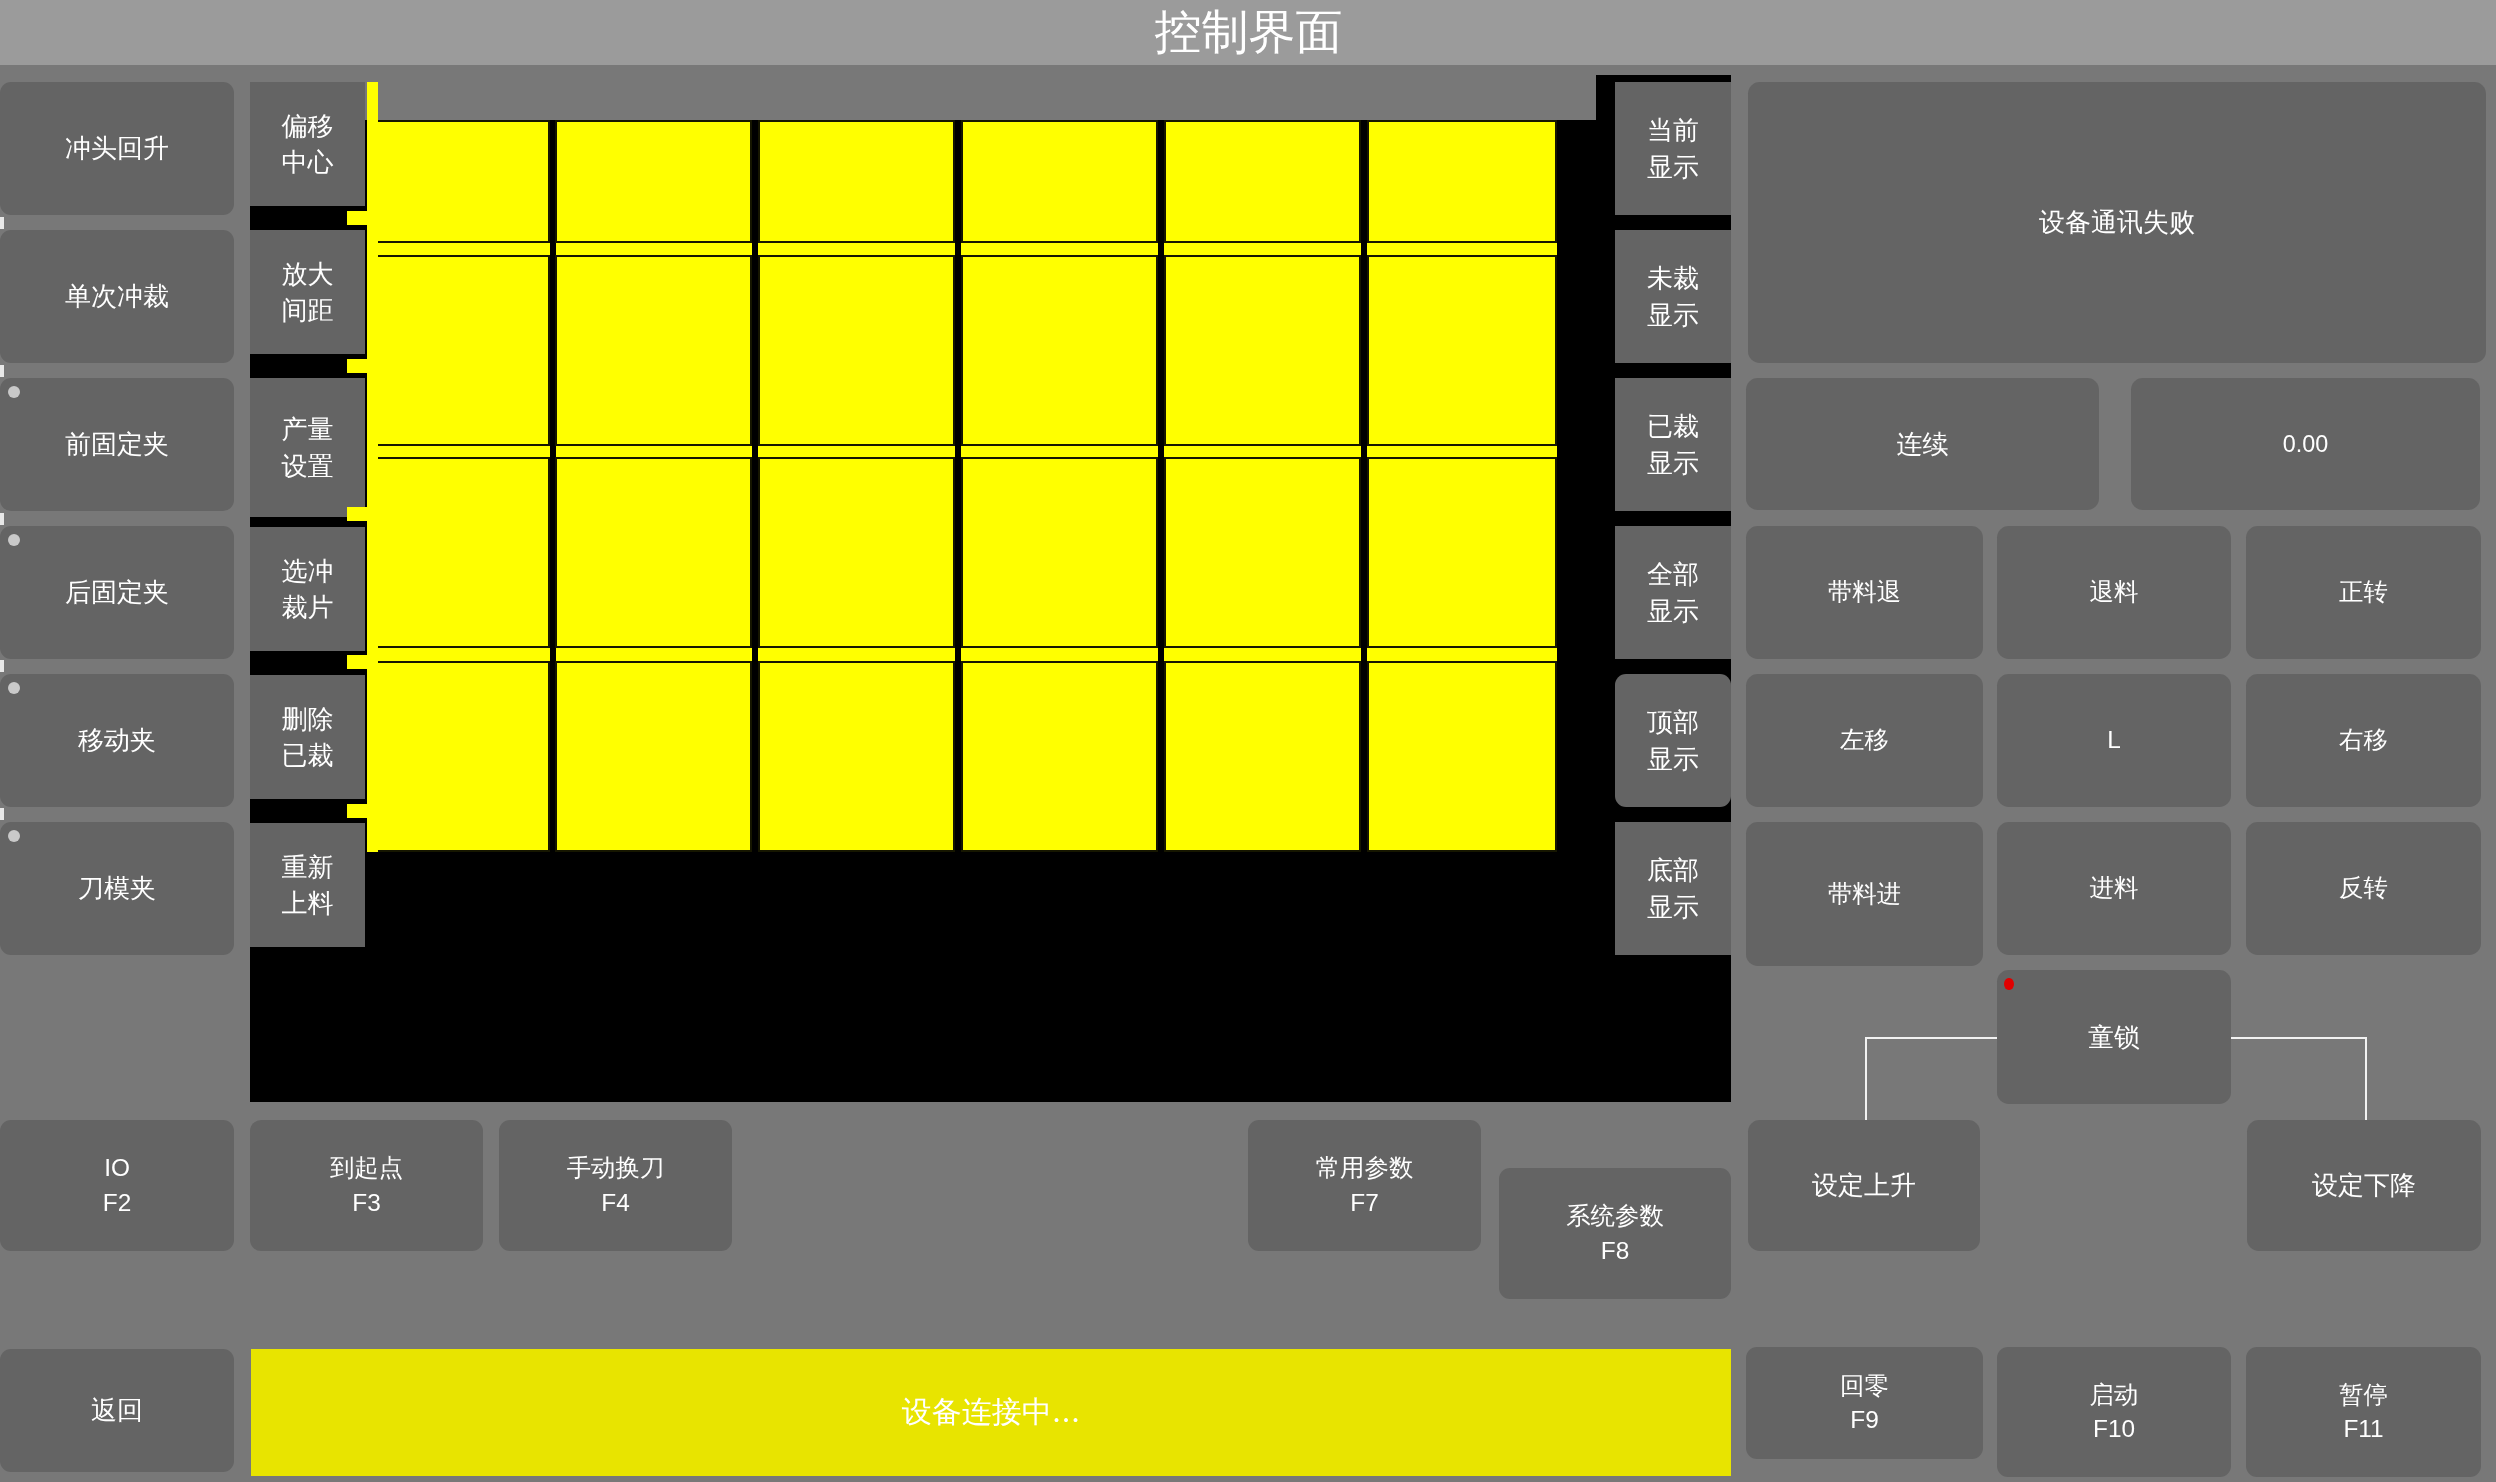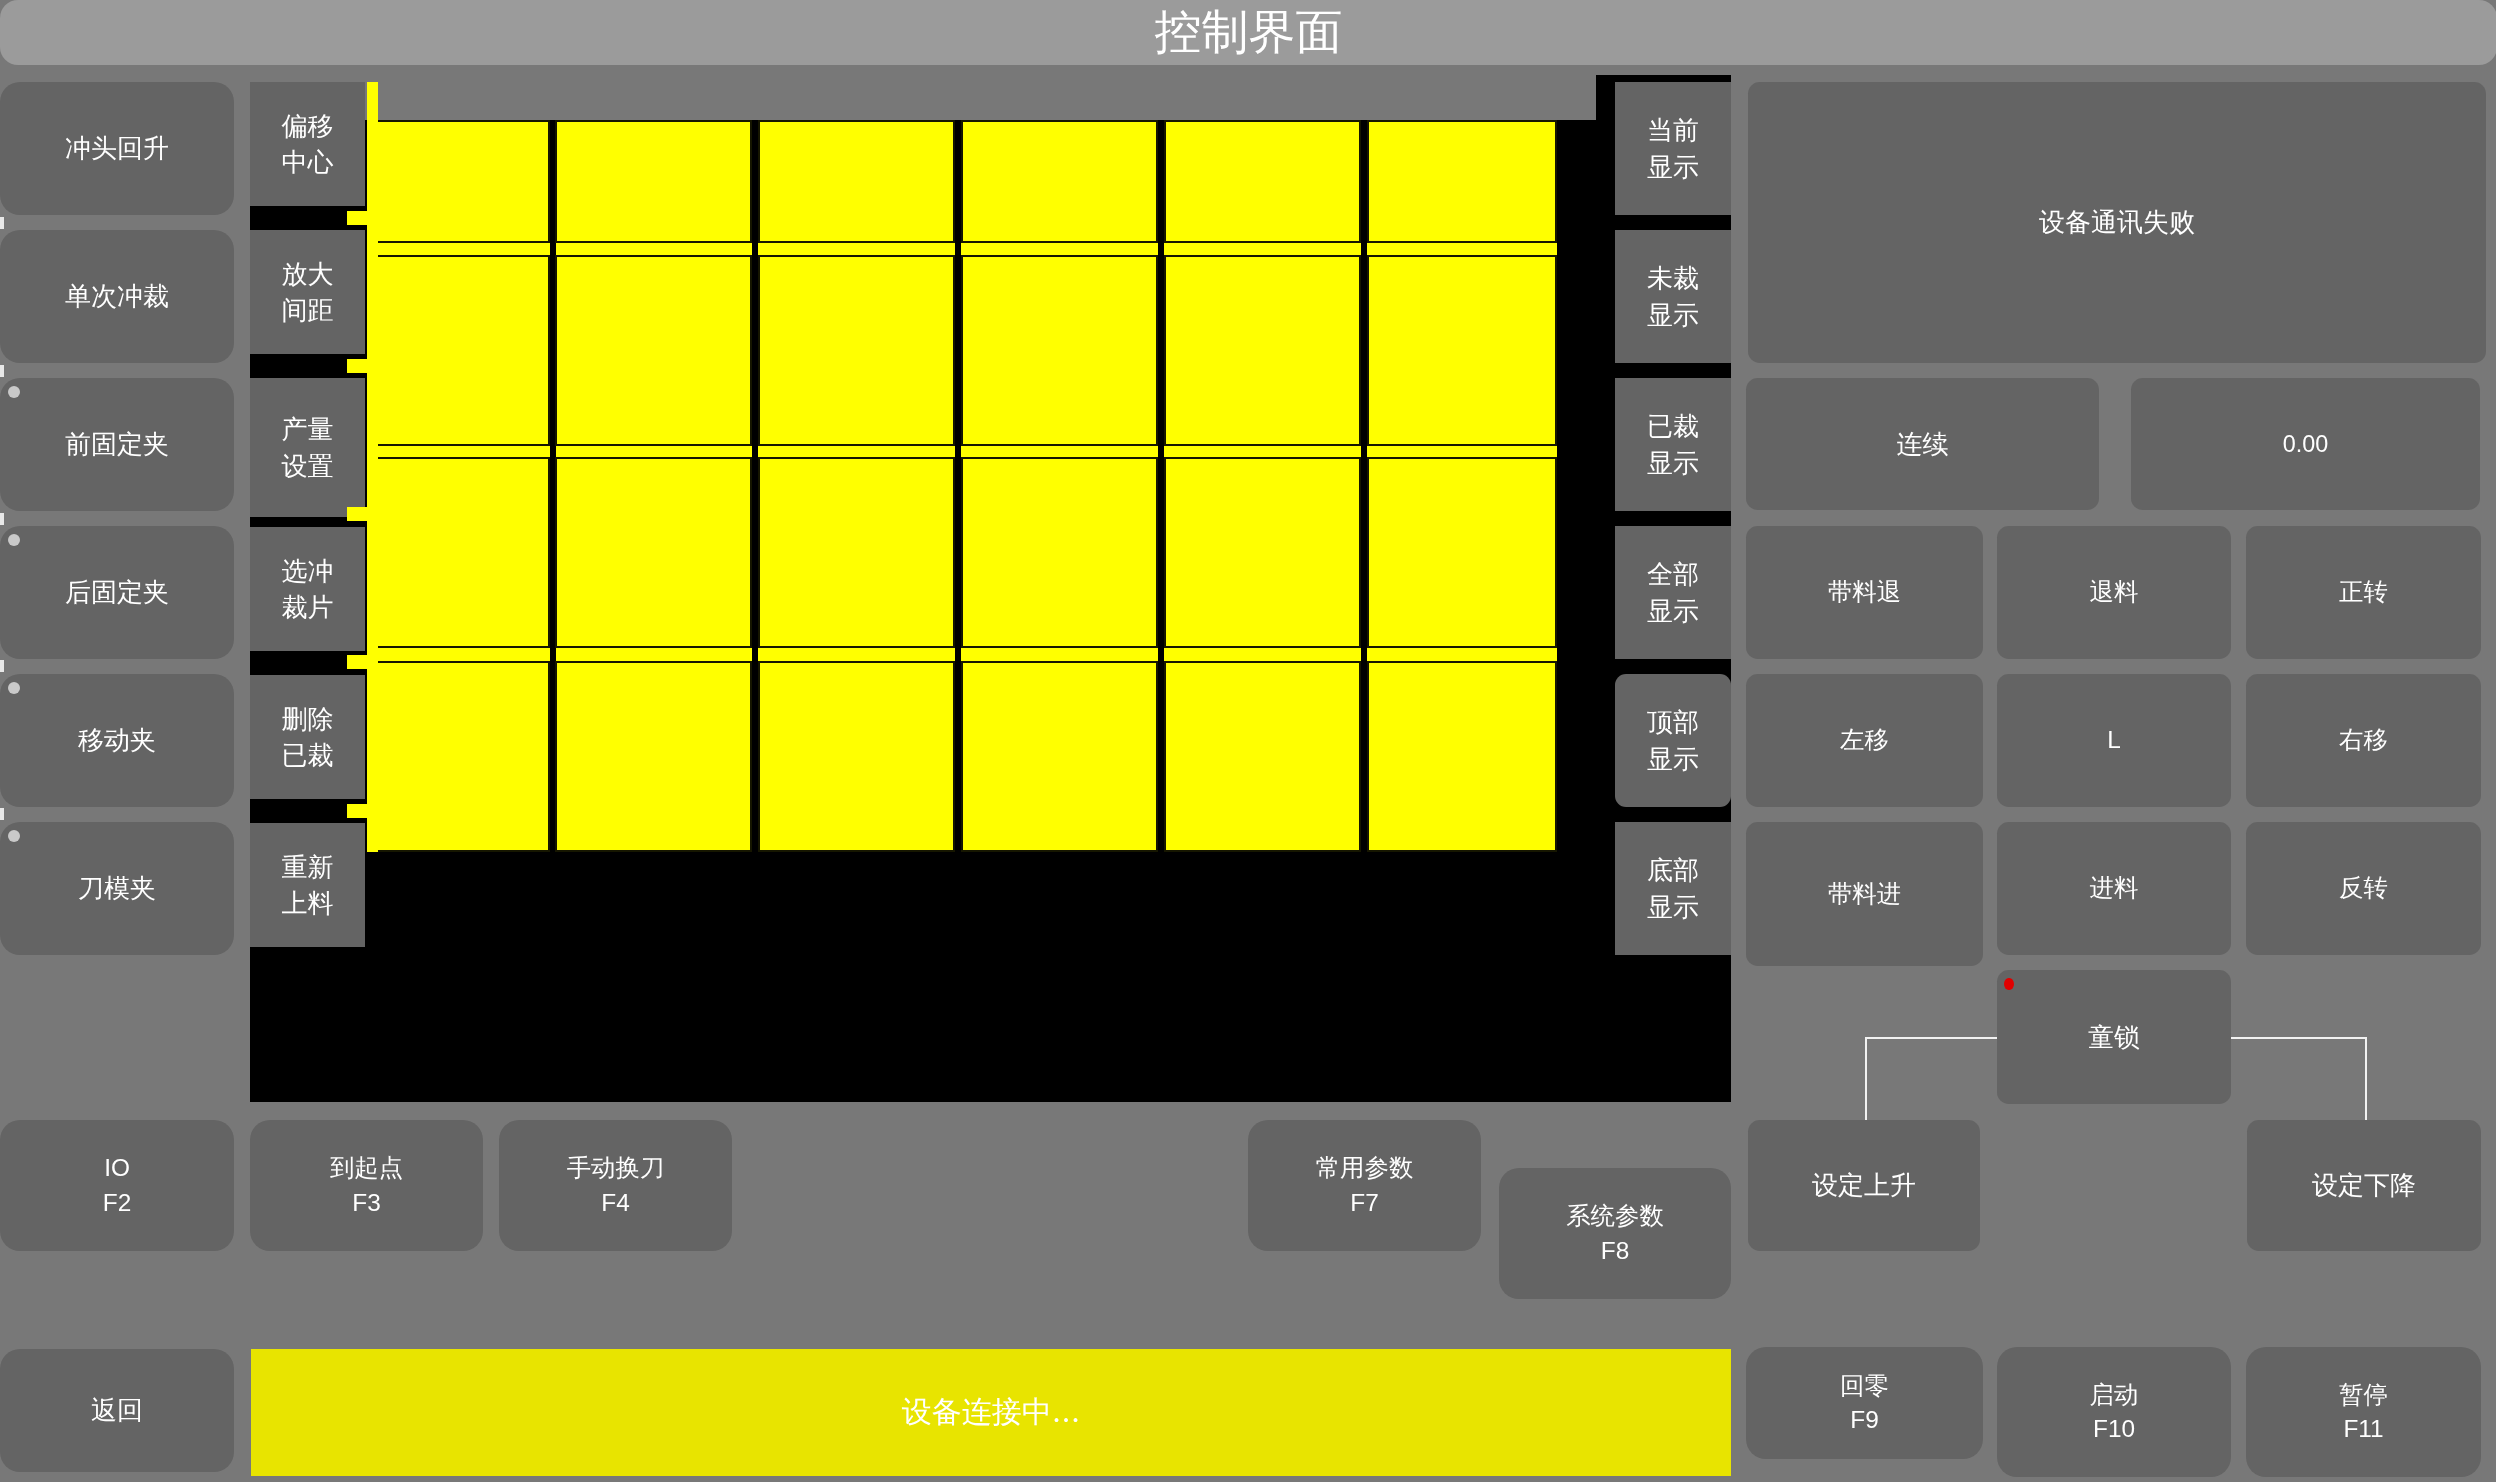--- a/index.html
+++ b/index.html
@@ -1,25 +1,25 @@
 <!DOCTYPE html>
 <html><head>
 <meta charset="utf-8">
 <style>
   html,body{margin:0;padding:0;background:#787878;}
   #app{position:relative;width:2497px;height:1482px;background:#787878;overflow:hidden;
        font-family:"Liberation Sans",sans-serif;color:#ffffff;}
   .abs{position:absolute;}
   .btn{position:absolute;background:#646464;color:#fff;display:flex;align-items:center;justify-content:center;
        text-align:center;white-space:pre-line;line-height:1.4;font-size:26px;box-sizing:border-box;}
-  .r10{border-radius:20px;}
+  .r10{border-radius:11px;}
   .r12{border-radius:11.7px;}
   .dot{position:absolute;left:7.8px;top:7.8px;width:12.7px;height:12.7px;border-radius:50%;background:#c9c9c9;}
   .reddot{position:absolute;left:6.8px;top:7.8px;width:9.8px;height:12.7px;border-radius:50%;background:#e00000;}
-  #topbar{left:0;top:0;width:2497px;height:65px;background:#9b9b9b;display:flex;align-items:center;justify-content:center;border-radius:18px;}
+  #topbar{left:0;top:0;width:2497px;height:65px;background:#9b9b9b;display:flex;align-items:center;justify-content:center;}
   #title{font-family:"DejaVu Serif",serif;font-size:47px;color:#ffffff;}
   #canvas{left:250px;top:75px;width:1481px;height:1027px;background:#000000;}
   #grayband{left:250px;top:75px;width:1346px;height:45px;background:#787878;}
   #gridbox{left:376px;top:120px;width:1181px;height:732px;background:#ffff00;}
   .colstrip{position:absolute;top:0;width:5.9px;height:732px;background:#000000;}
   .cell{position:absolute;background:#ffff00;border:2px solid #161600;box-sizing:border-box;}
   #leftstrip{left:367px;top:82px;width:10.7px;height:770px;background:#ffff00;}
   .notch{position:absolute;left:347px;width:21.5px;height:13.7px;background:#ffff00;}
   .tick{position:absolute;left:0;width:3.9px;height:11.7px;background:#e8e8e8;}
   #commbox{left:1748px;top:82px;width:738px;height:281px;background:#646464;border-radius:11.7px;

